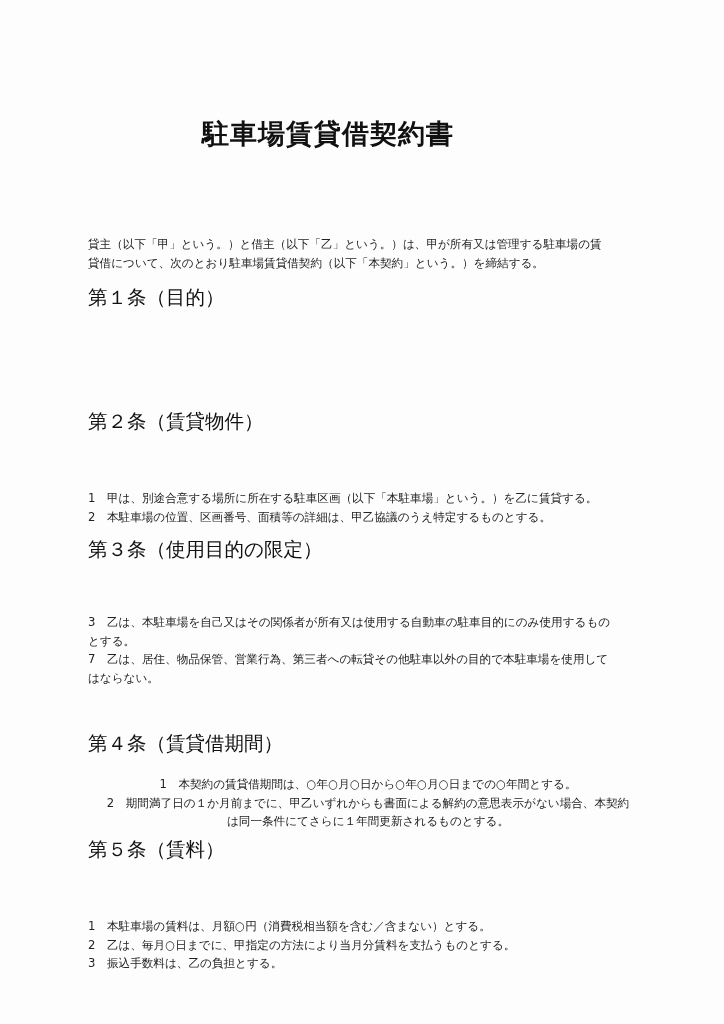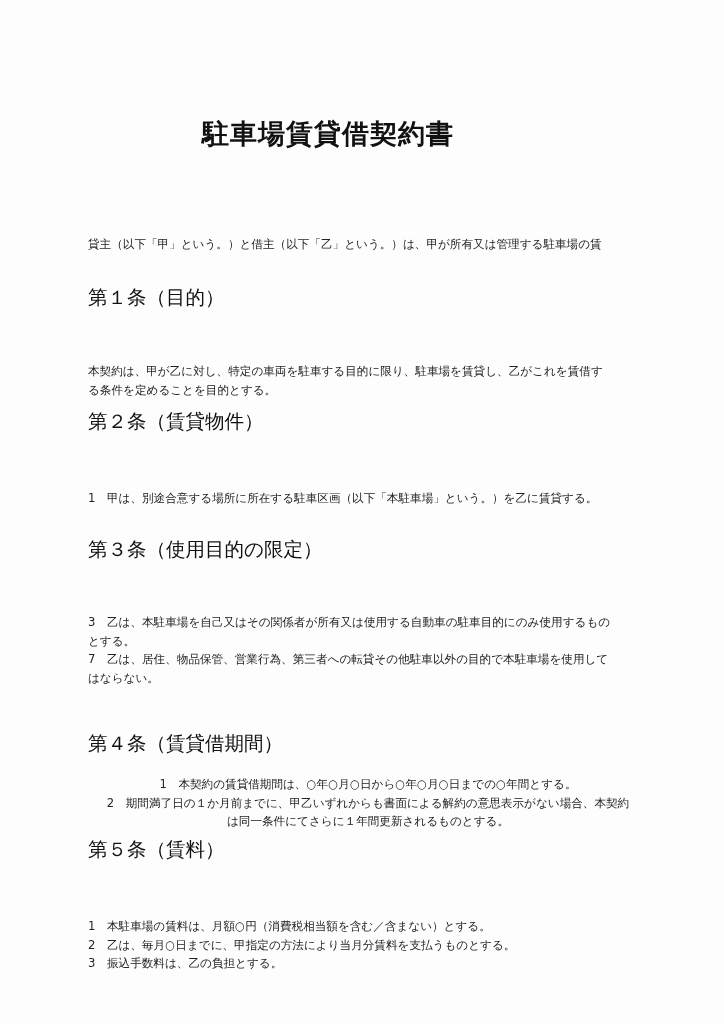--- a/index.html
+++ b/index.html
@@ -57,31 +57,29 @@
   </style>
 </head>
 <body>
 
 <div class="page">
 
   <div class="title">駐車場賃貸借契約書</div>
 
   <div class="para" style="top:195px;">
     <span class="line">貸主（以下「甲」という。）と借主（以下「乙」という。）は、甲が所有又は管理する駐車場の賃</span>
+    <span class="line">貸借について、次のとおり駐車場賃貸借契約（以下「本契約」という。）を締結する。</span>
   </div>
 
   <div class="heading" style="top:285px;">第１条（目的）</div>
-  <div class="para" style="top:322px;">
-    <span class="line">本契約は、甲が乙に対し、特定の車両を駐車する目的に限り、駐車場を賃貸し、乙がこれを賃借す</span>
-    <span class="line">る条件を定めることを目的とする。</span>
-  </div>
 
   <div class="heading" style="top:409px;">第２条（賃貸物件）</div>
   <div class="para" style="top:449px;">
     <span class="line">1　甲は、別途合意する場所に所在する駐車区画（以下「本駐車場」という。）を乙に賃貸する。</span>
+    <span class="line">2　本駐車場の位置、区画番号、面積等の詳細は、甲乙協議のうえ特定するものとする。</span>
   </div>
 
   <div class="heading" style="top:537px;">第３条（使用目的の限定）</div>
   <div class="para" style="top:573px;">
     <span class="line">3　乙は、本駐車場を自己又はその関係者が所有又は使用する自動車の駐車目的にのみ使用するもの</span>
     <span class="line">とする。</span>
     <span class="line">7　乙は、居住、物品保管、営業行為、第三者への転貸その他駐車以外の目的で本駐車場を使用して</span>
     <span class="line">はならない。</span>
   </div>
 

